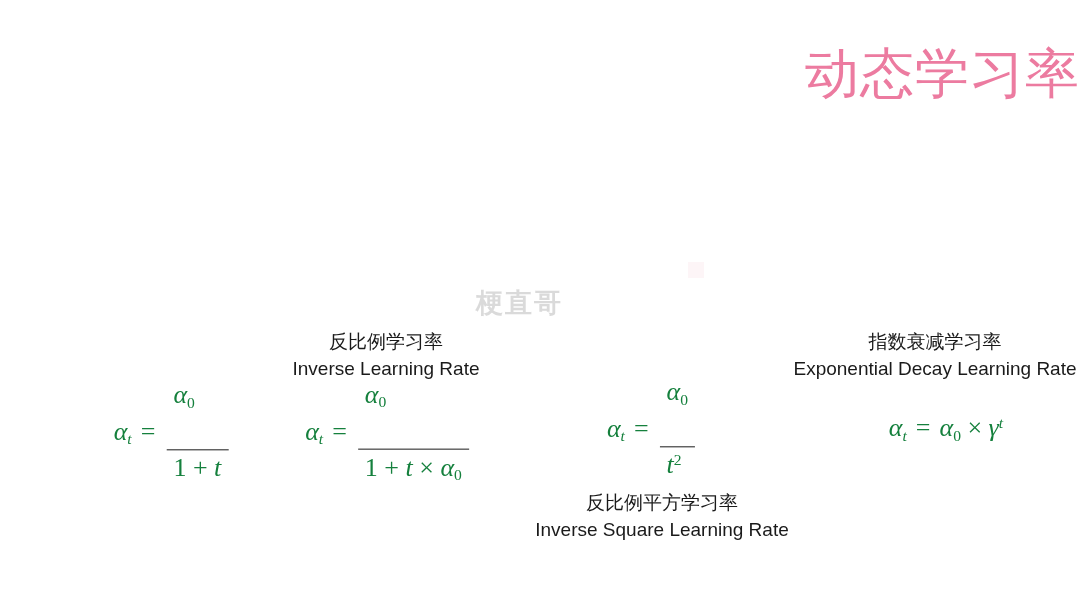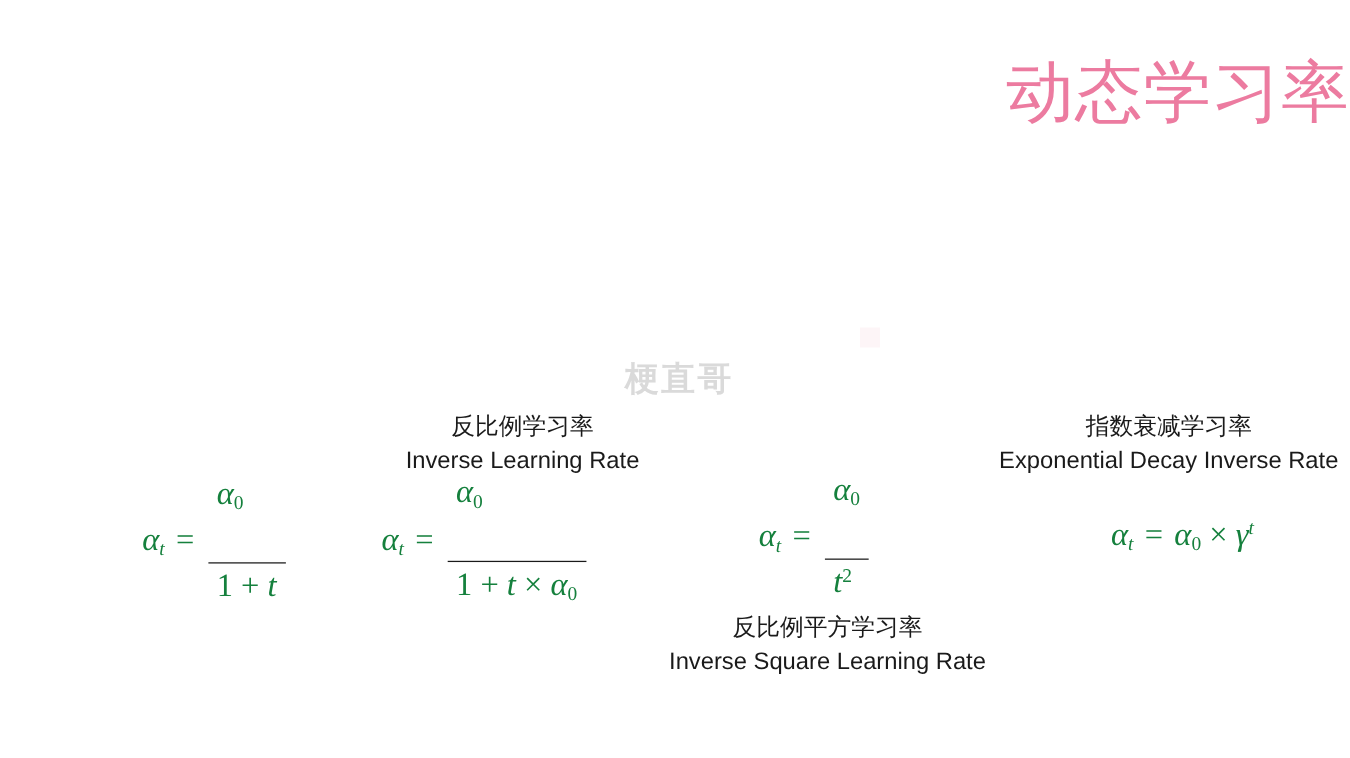--- a/index.html
+++ b/index.html
@@ -19,35 +19,35 @@
   }
 
   .bullet-line{
     position:absolute;left:98px;top:166px;
     font-size:30px;letter-spacing:0.5px;color:#1f1f1f;
     white-space:nowrap;
   }
   .bullet-marker{font-size:26px;margin-right:10px;vertical-align:2px;}
 
   .watermark{
-    position:absolute;left:500px;top:285px;
+    position:absolute;left:476px;top:285px;
     font-size:27px;font-weight:700;color:#dadada;
     letter-spacing:2px;white-space:nowrap;
   }
   .faint-mark{
     position:absolute;left:688px;top:262px;width:16px;height:16px;
     background:#fdf5f7;
   }
 
   .label-group{
     position:absolute;transform:translateX(-50%);
     text-align:center;font-size:19px;line-height:1.42;
     color:#1a1a1a;white-space:nowrap;
   }
-  .g1{left:386px;top:329px;margin-left:32px;}
+  .g1{left:386px;top:329px;}
   .g2{left:906px;top:329px;margin-left:29px;}
   .g3{left:662px;top:490px;}
 
   .formula{
     position:absolute;transform:translate(-50%,-50%);
     font-family:"Liberation Serif","DejaVu Serif",serif;
     font-size:26px;color:#15803d;white-space:nowrap;
   }
   .f1{left:172px;top:434px;}
   .f2{left:388px;top:434px;}
@@ -81,21 +81,21 @@
   <div class="watermark">梗直哥</div>
   <div class="faint-mark"></div>
 
   <div class="label-group g1">
     <div>反比例学习率</div>
     <div>Inverse Learning Rate</div>
   </div>
 
   <div class="label-group g2">
     <div>指数衰减学习率</div>
-    <div>Exponential Decay Inverse Rate</div>
+    <div>Exponential Decay Learning Rate</div>
   </div>
 
   <div class="label-group g3">
     <div>反比例平方学习率</div>
     <div>Inverse Square Learning Rate</div>
   </div>
 
   <div class="formula f1"><span class="tok i">α</span><span class="tok sub">t</span><span class="tok eq">=</span><span class="frac"><span class="num"><span class="tok i">α</span><span class="tok subr">0</span></span><span class="den"><span class="tok r">1 + </span><span class="tok i">t</span></span></span></div>
   <div class="formula f2"><span class="tok i">α</span><span class="tok sub">t</span><span class="tok eq">=</span><span class="frac"><span class="num"><span class="tok i">α</span><span class="tok subr">0</span></span><span class="den"><span class="tok r">1 + </span><span class="tok i">t</span><span class="tok r"> × </span><span class="tok i">α</span><span class="tok subr">0</span></span></span></div>
   <div class="formula f3"><span class="tok i">α</span><span class="tok sub">t</span><span class="tok eq">=</span><span class="frac"><span class="num"><span class="tok i">α</span><span class="tok subr">0</span></span><span class="den"><span class="tok i">t</span><span class="tok supr">2</span></span></span></div>

